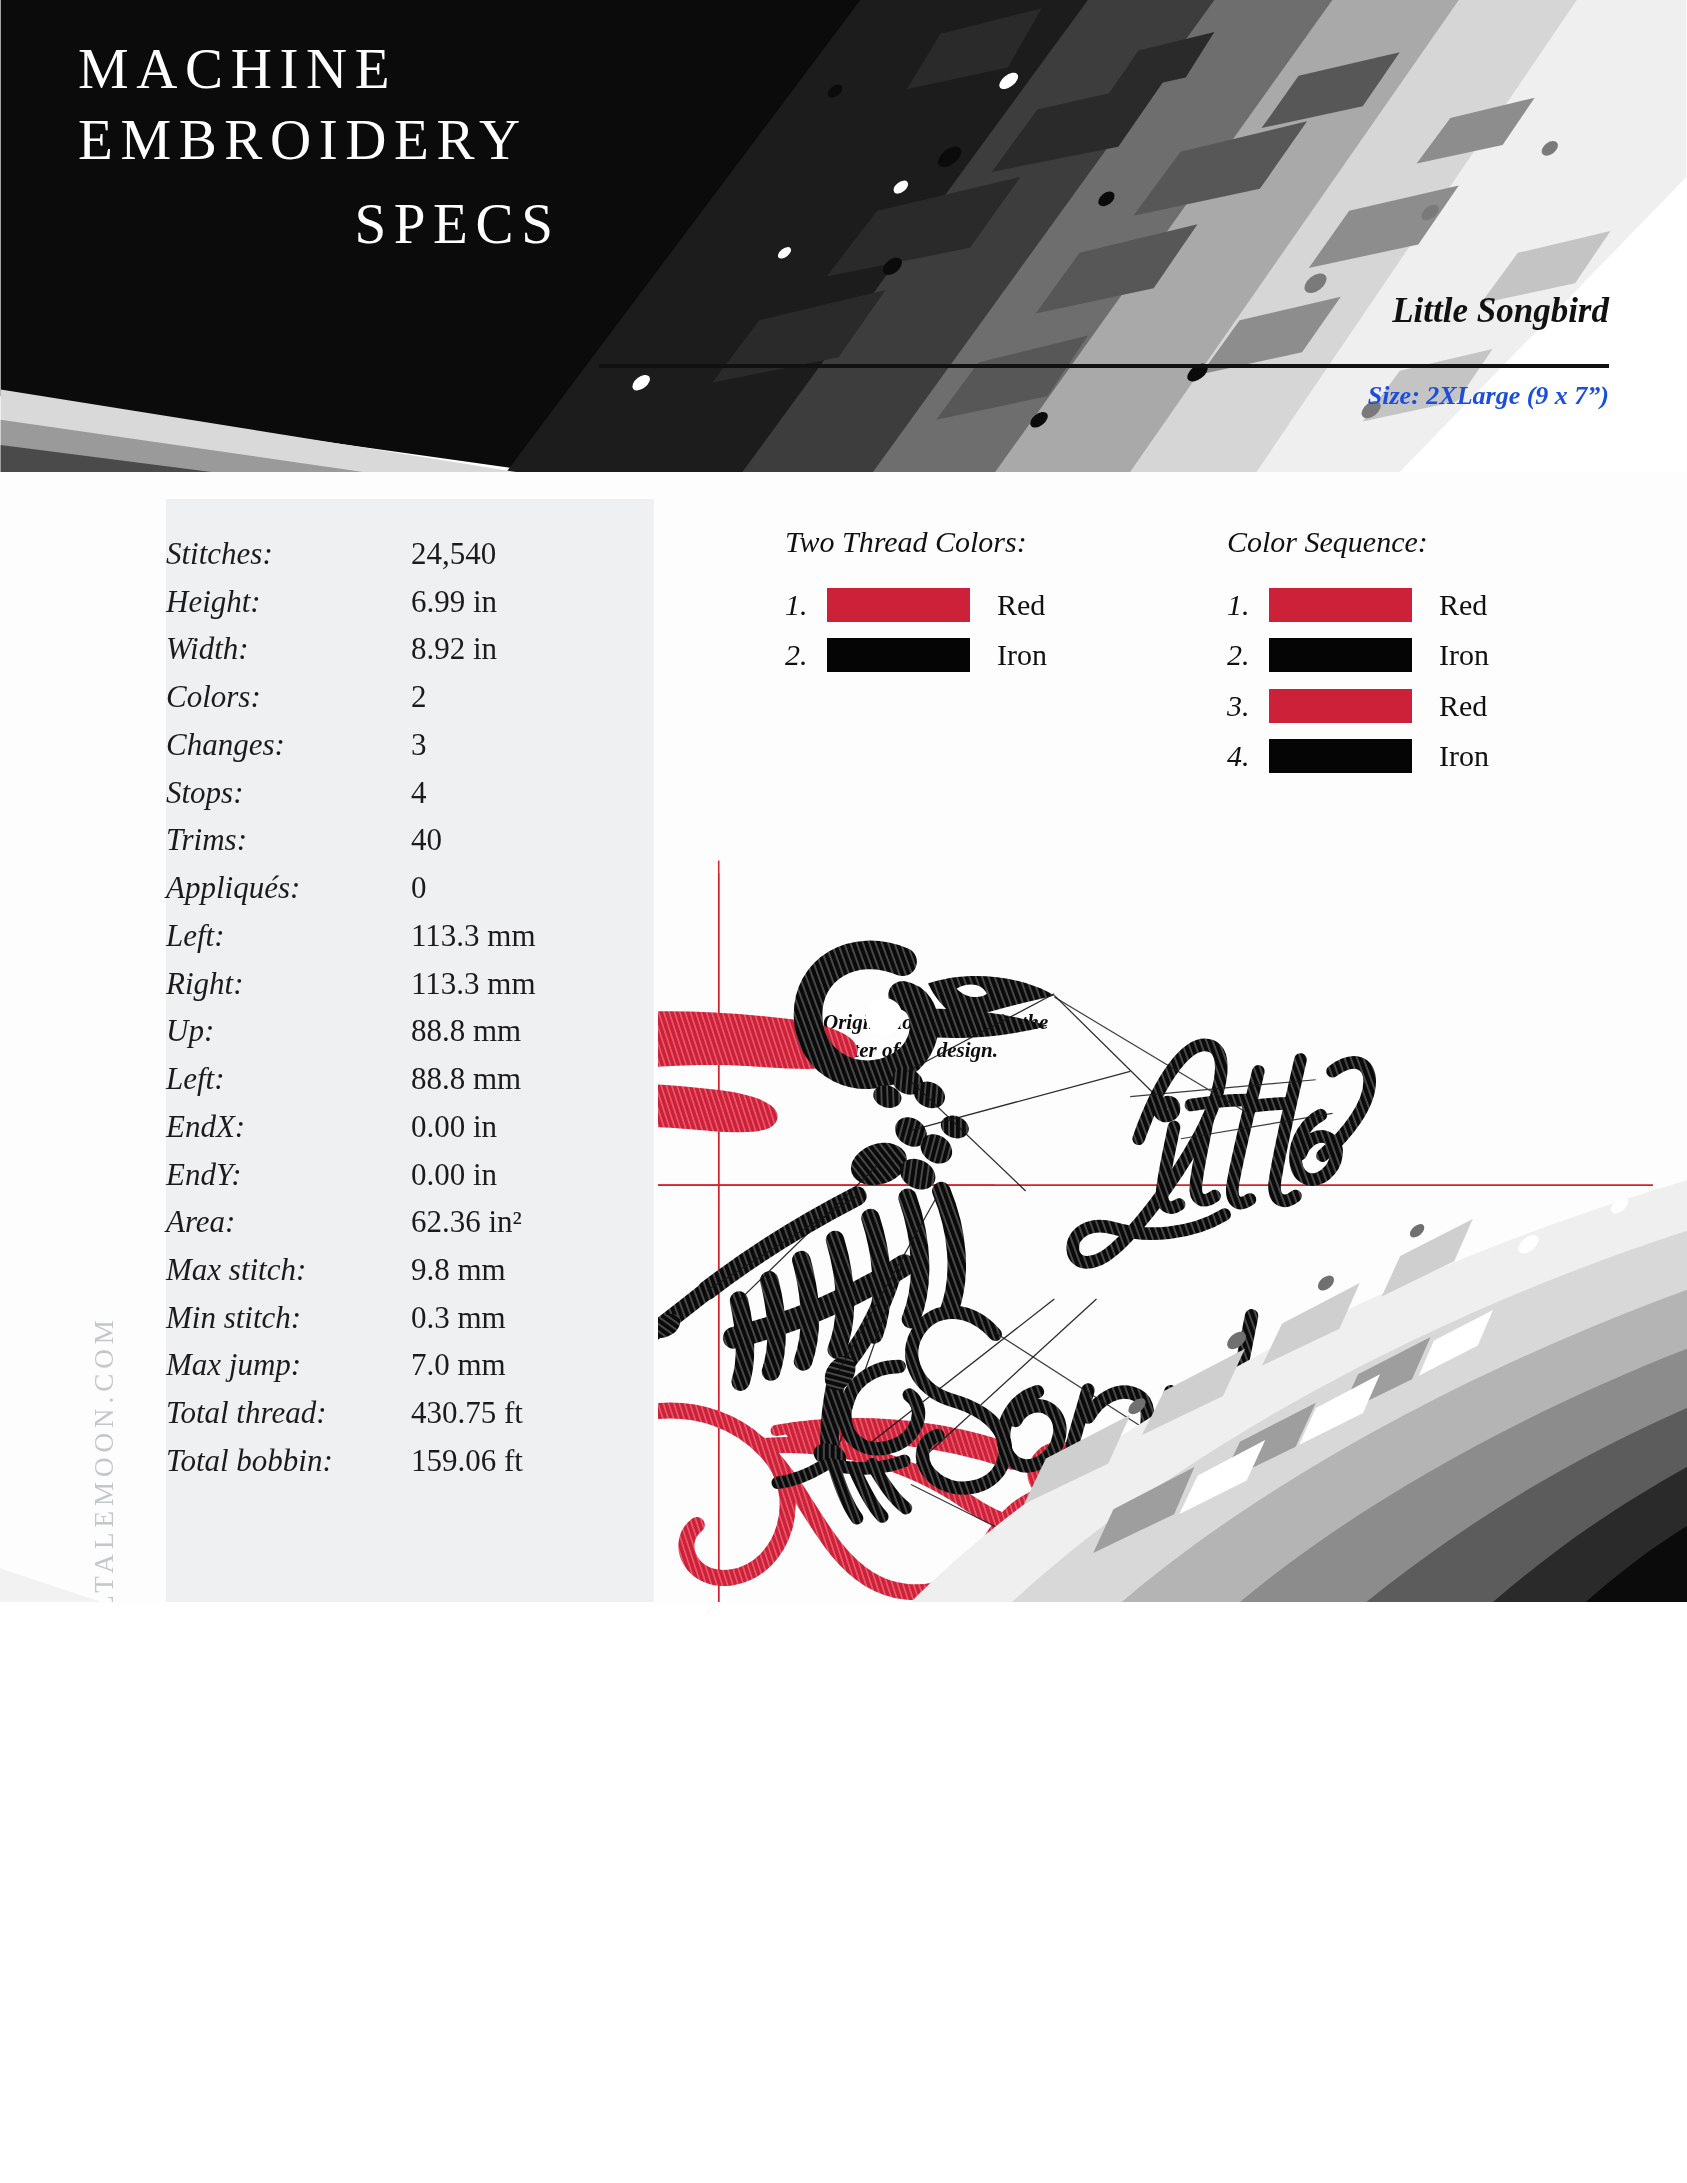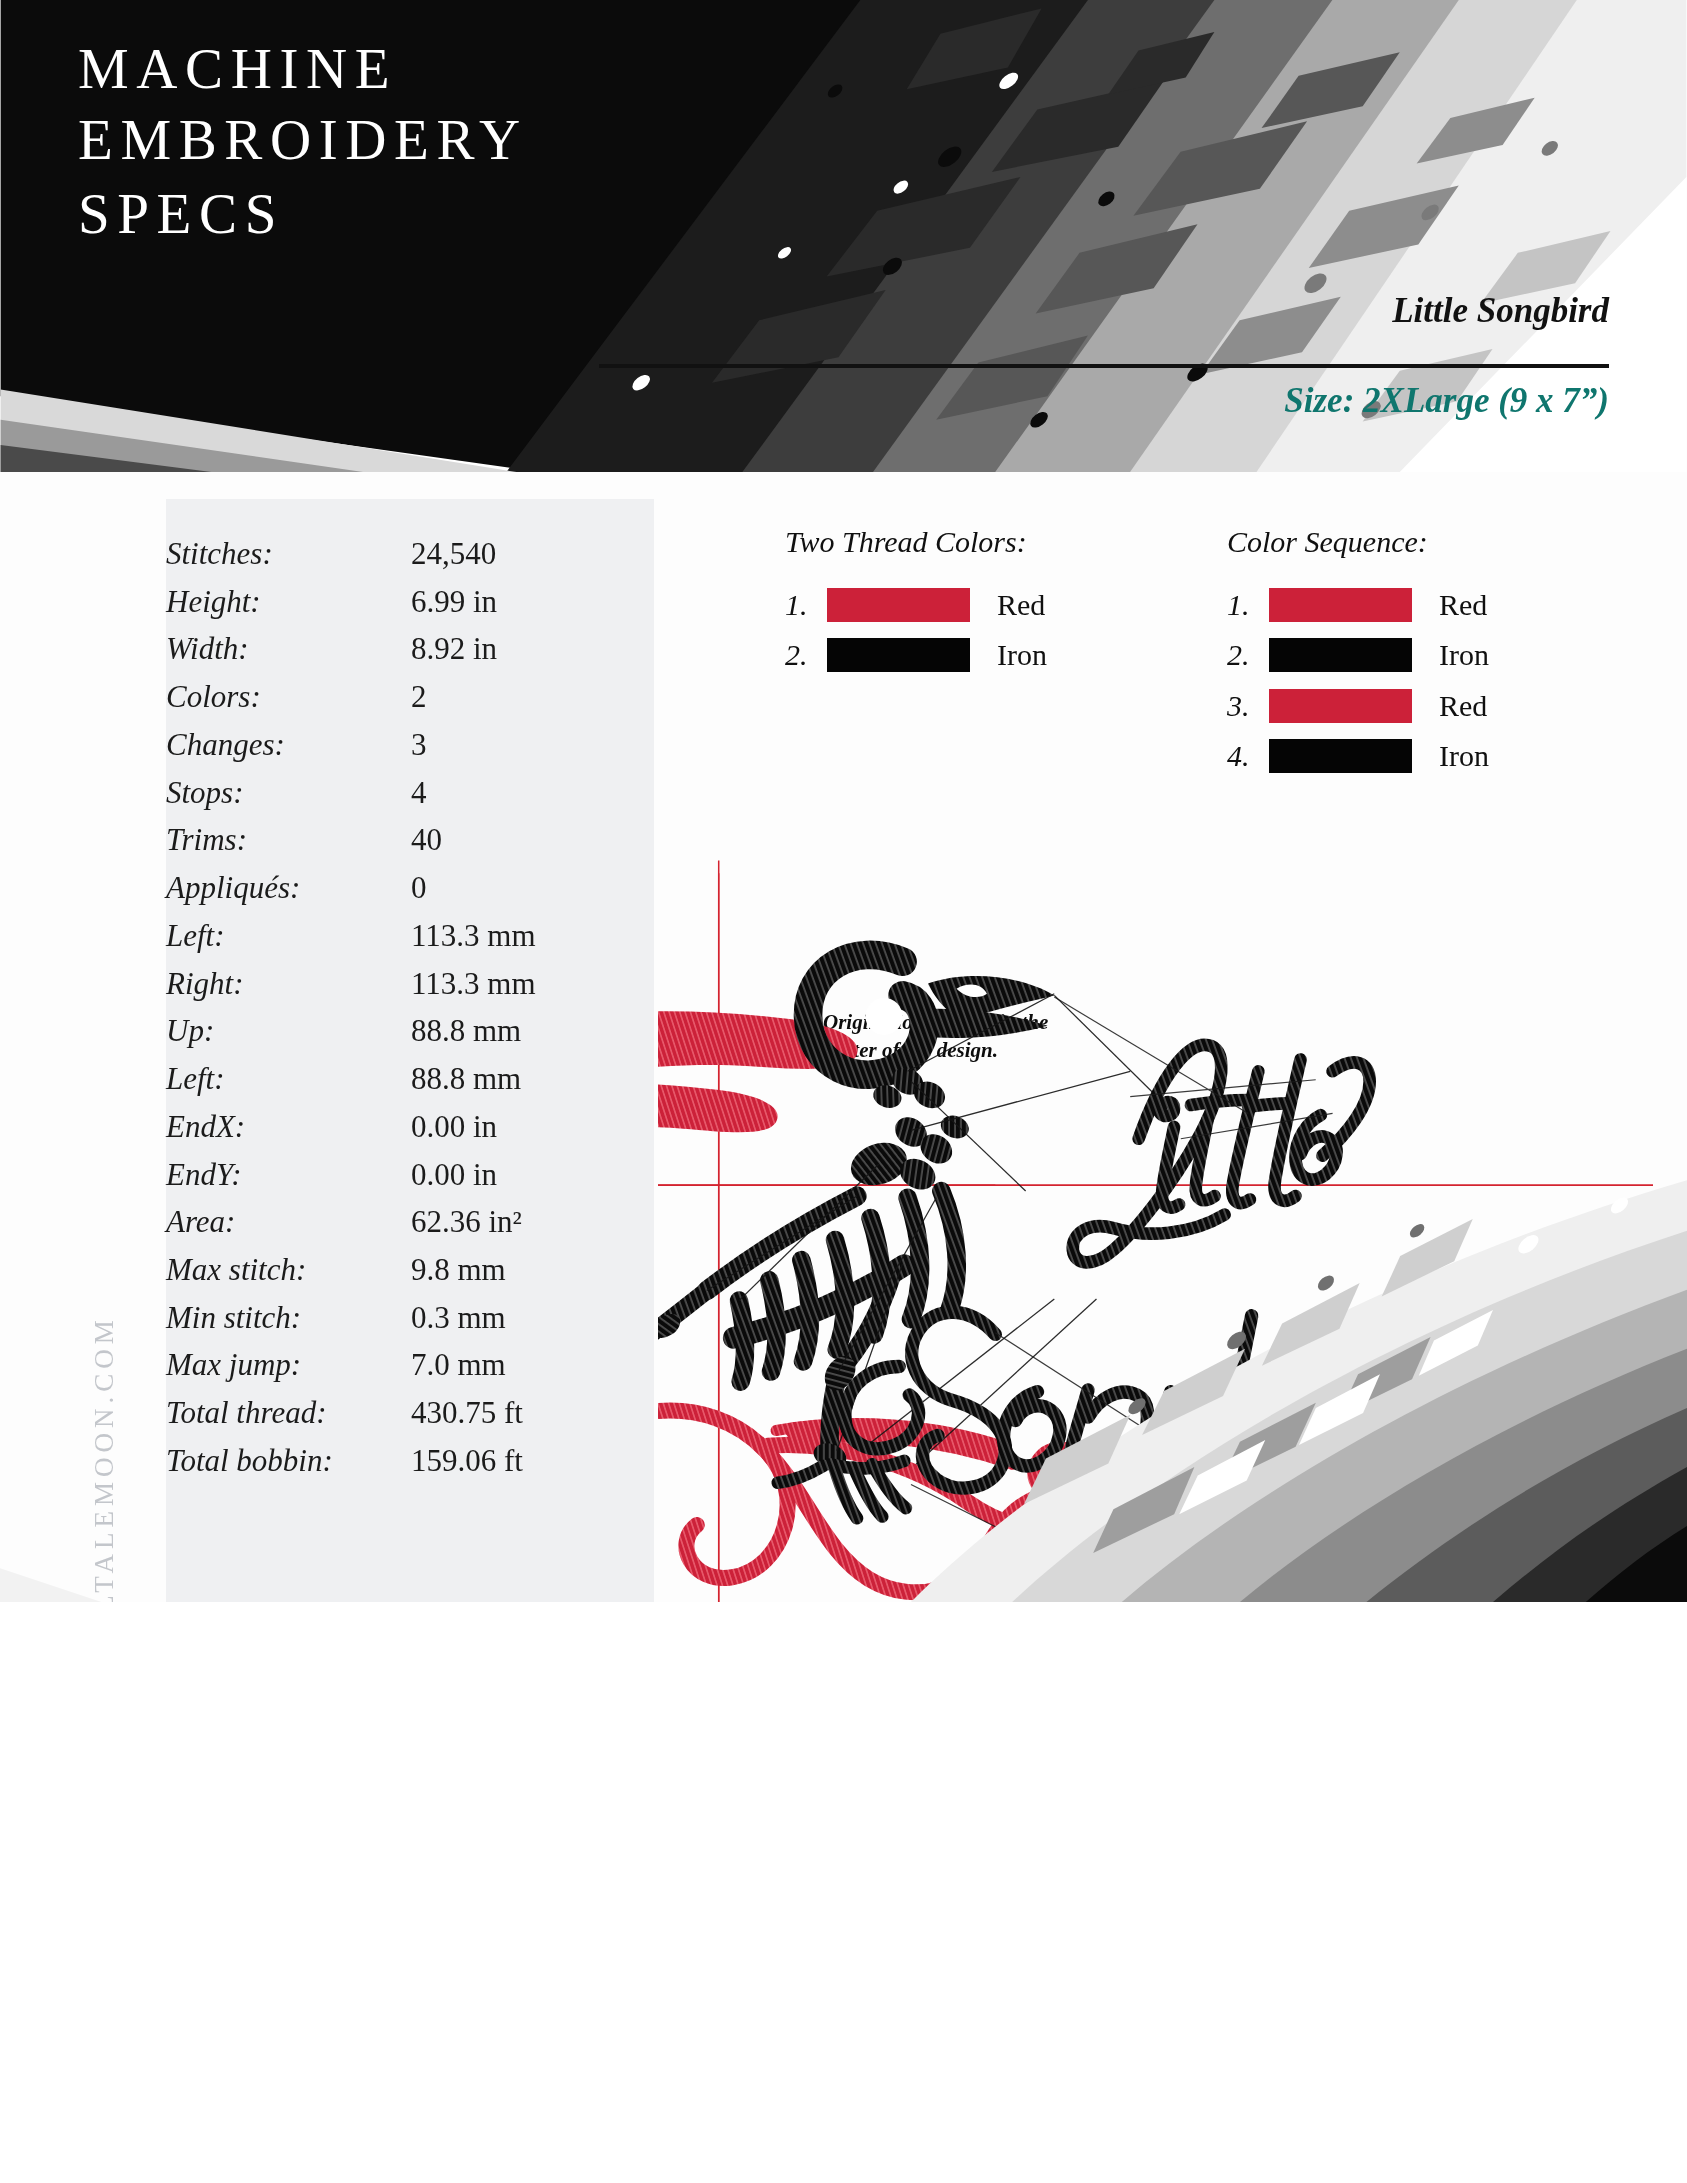--- a/index.html
+++ b/index.html
@@ -16,32 +16,32 @@
 
   
   .header-title{
     position:absolute;left:78px;top:40px;width:759px;
     color:#ffffff;font-family:"Liberation Serif", serif;
     font-size:57px;line-height:1.0;letter-spacing:7.6px;font-weight:400;
     text-transform:uppercase;
   }
   .header-title span{display:block;white-space:nowrap;}
   .ht2{margin-top:13.5px;}
-  .ht3{margin-top:17px;}
+  .ht3{margin-top:27px;text-align:center;}
 
   
   .design-name{
     position:absolute;right:78px;top:291px;
     font-style:italic;font-weight:bold;font-size:35px;color:#111;
     font-family:"Liberation Serif", serif;text-align:right;white-space:nowrap;
   }
   .name-rule{position:absolute;left:599px;right:78px;top:364px;height:4.2px;background:#111;}
   .design-size{
     position:absolute;right:78px;top:381px;
-    font-style:italic;font-weight:bold;font-size:35px;color:#0f766e;
+    font-style:italic;font-weight:bold;font-size:26px;color:#1d4ed8;
     font-family:"Liberation Serif", serif;text-align:right;white-space:nowrap;
   }
 
   
   .specs-panel{
     position:absolute;left:166px;top:499px;width:488px;height:1220px;
     background:#eff0f2;
   }
   .specs-table{
     position:absolute;left:166px;top:499px;width:488px;

